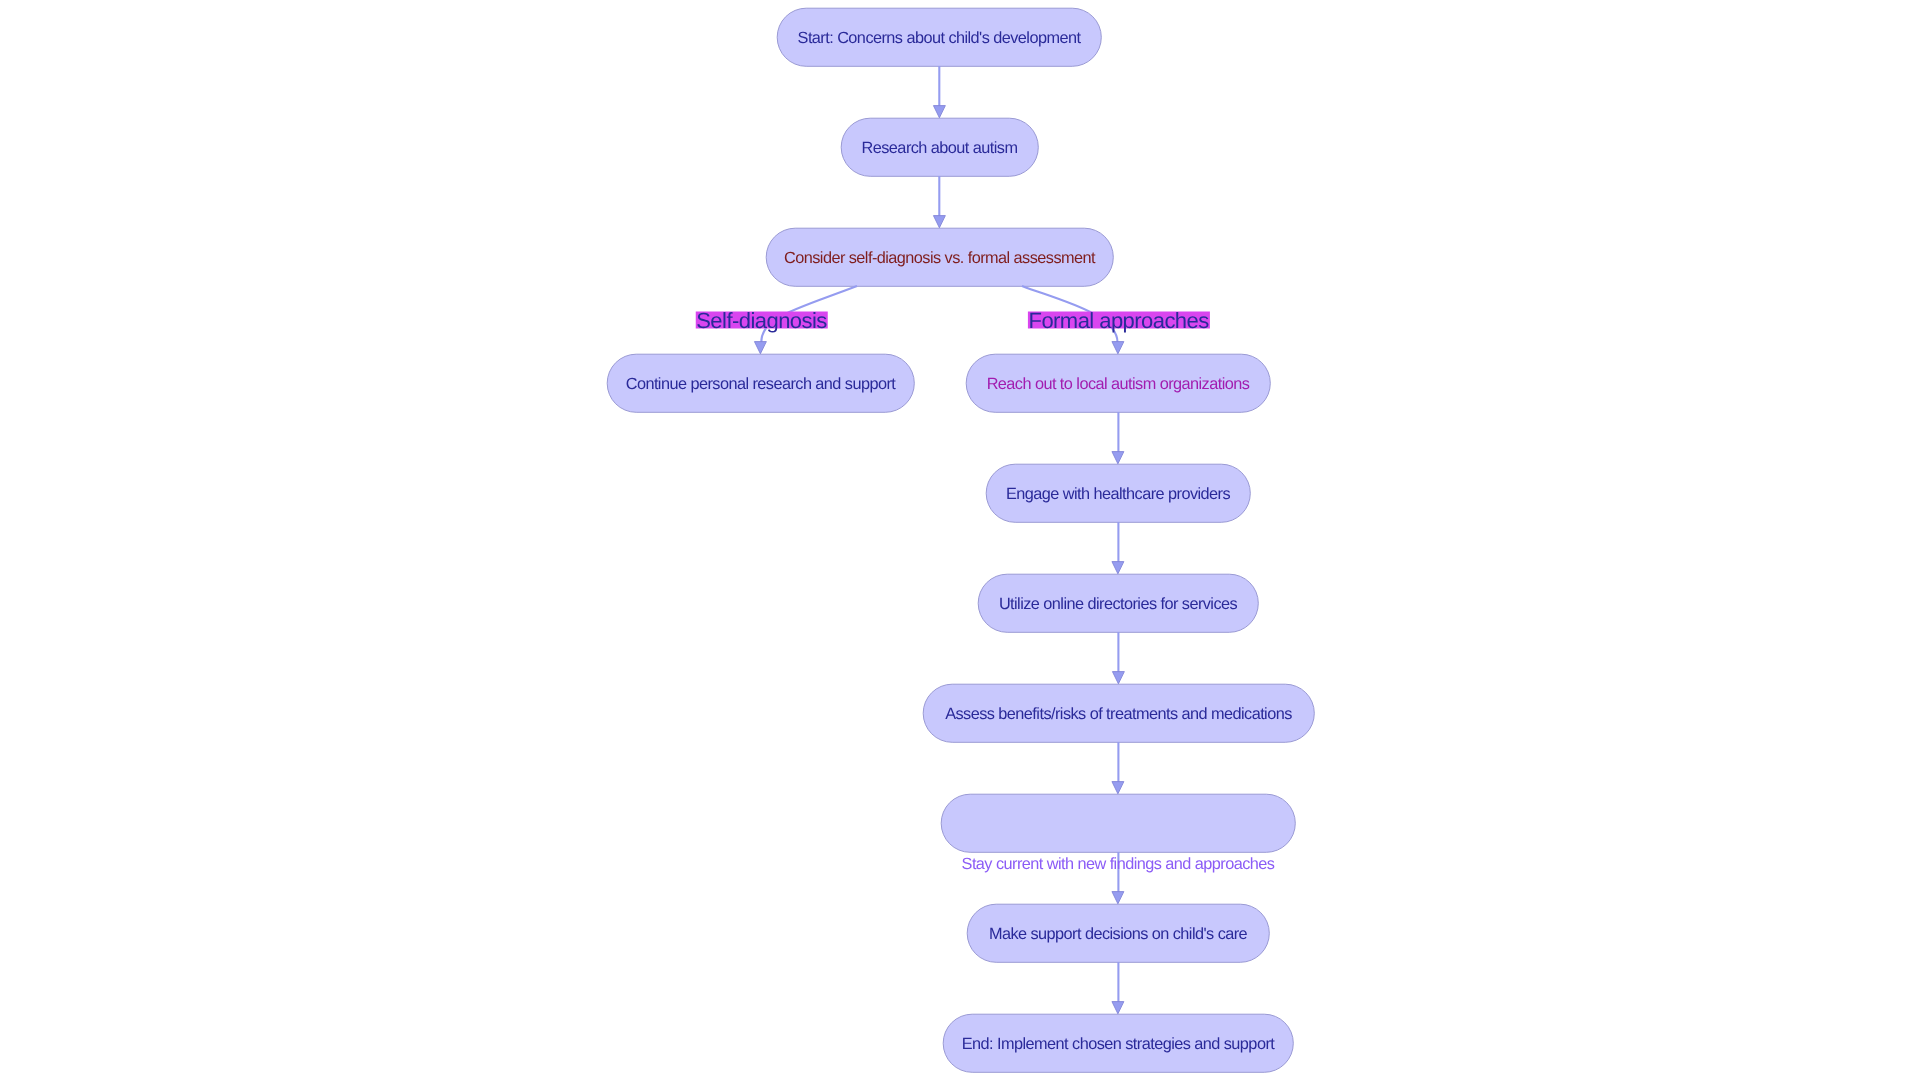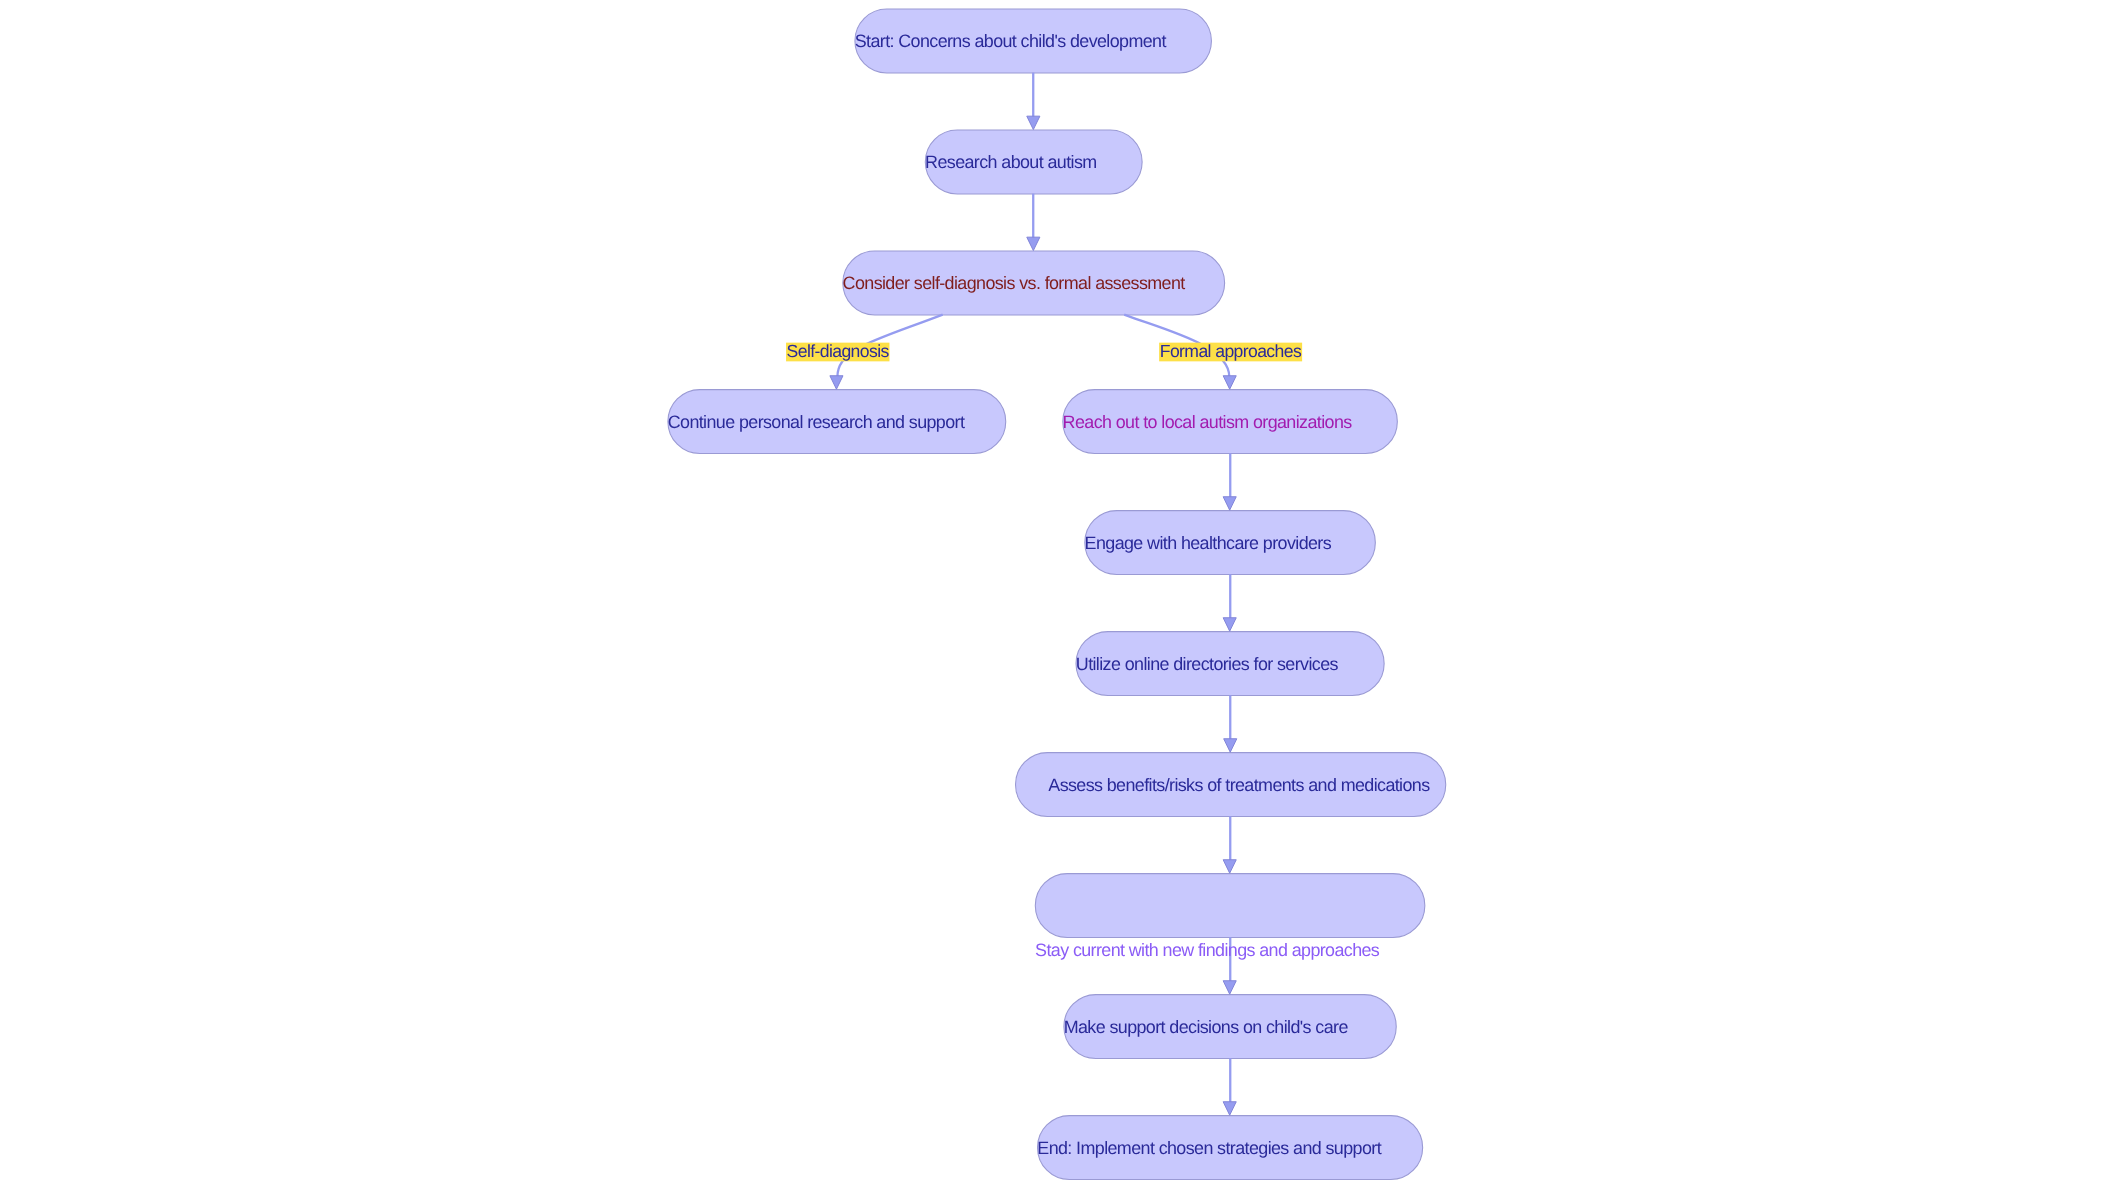--- a/index.html
+++ b/index.html
@@ -2,25 +2,25 @@
 <html><head>
 <meta charset="utf-8">
 <title>Autism Support Decision Flowchart</title>
 <style>
   html,body{margin:0;padding:0;background:#ffffff;width:1920px;height:1080px;overflow:hidden;}
   #stage{position:relative;width:1920px;height:1080px;background:#ffffff;opacity:0.9999;
          font-family:"Liberation Sans", sans-serif;
          -webkit-font-smoothing:antialiased;text-rendering:geometricPrecision;}
   #canvas{position:absolute;left:0;top:0;width:1920px;height:1080px;overflow:visible;}
   .node{position:absolute;box-sizing:border-box;display:flex;align-items:center;
-        color:#2a2a99;font-size:16.3px;letter-spacing:-0.55px;
+        justify-content:center;color:#2a2a99;font-size:16.3px;letter-spacing:-0.55px;
         line-height:1;white-space:nowrap;}
   .node span{display:block;position:relative;top:1.5px;transform:translateZ(0);}
-  .elabel{position:absolute;color:#2a2a99;font-size:16px;letter-spacing:-0.55px;
-          line-height:17px;white-space:nowrap;background:#fde047;padding:0 1px;
+  .elabel{position:absolute;color:#2a2a99;font-size:22px;letter-spacing:-0.55px;
+          line-height:17px;white-space:nowrap;background:#d946ef;padding:0 1px;
           transform:translate(-50%,-50%);text-align:center;filter:blur(0px);}
 </style>
 </head>
 <body>
 
 <div id="stage">
   <svg id="canvas" width="1920" height="1080" viewBox="0 0 1920 1080" xmlns="http://www.w3.org/2000/svg">
     <g id="shapes">
         <rect x="777.2" y="8.2" width="324.1" height="58.1" rx="29" ry="29" fill="#c8c8fd" stroke="#9a9ad4" stroke-width="1"></rect>
         <rect x="841.2" y="118.2" width="197.1" height="58.1" rx="29" ry="29" fill="#c8c8fd" stroke="#9a9ad4" stroke-width="1"></rect>
@@ -92,21 +92,21 @@
       </div>
       <div class="node" style="left: 966px; top: 354px; width: 304px; height: 58px; color: #a21caf;">
         <span>Reach out to local autism organizations</span>
       </div>
       <div class="node" style="left: 986px; top: 464px; width: 264px; height: 58px; color: rgb(42, 42, 153);">
         <span>Engage with healthcare providers</span>
       </div>
       <div class="node" style="left: 978px; top: 574px; width: 280px; height: 58px; color: rgb(42, 42, 153);">
         <span>Utilize online directories for services</span>
       </div>
-      <div class="node" style="left: 953px; top: 684px; width: 391px; height: 58px; color: rgb(42, 42, 153);">
+      <div class="node" style="left: 923px; top: 684px; width: 391px; height: 58px; color: rgb(42, 42, 153);">
         <span>Assess benefits/risks of treatments and medications</span>
       </div>
       <div class="node" style="left: 941px; top: 834px; width: 354px; height: 58px; color: #8b5cf6;">
         <span>Stay current with new findings and approaches</span>
       </div>
       <div class="node" style="left: 967px; top: 904px; width: 302px; height: 58px; color: rgb(42, 42, 153);">
         <span>Make support decisions on child's care</span>
       </div>
       <div class="node" style="left: 943px; top: 1014px; width: 350px; height: 58px; color: rgb(42, 42, 153);">
         <span>End: Implement chosen strategies and support</span>

